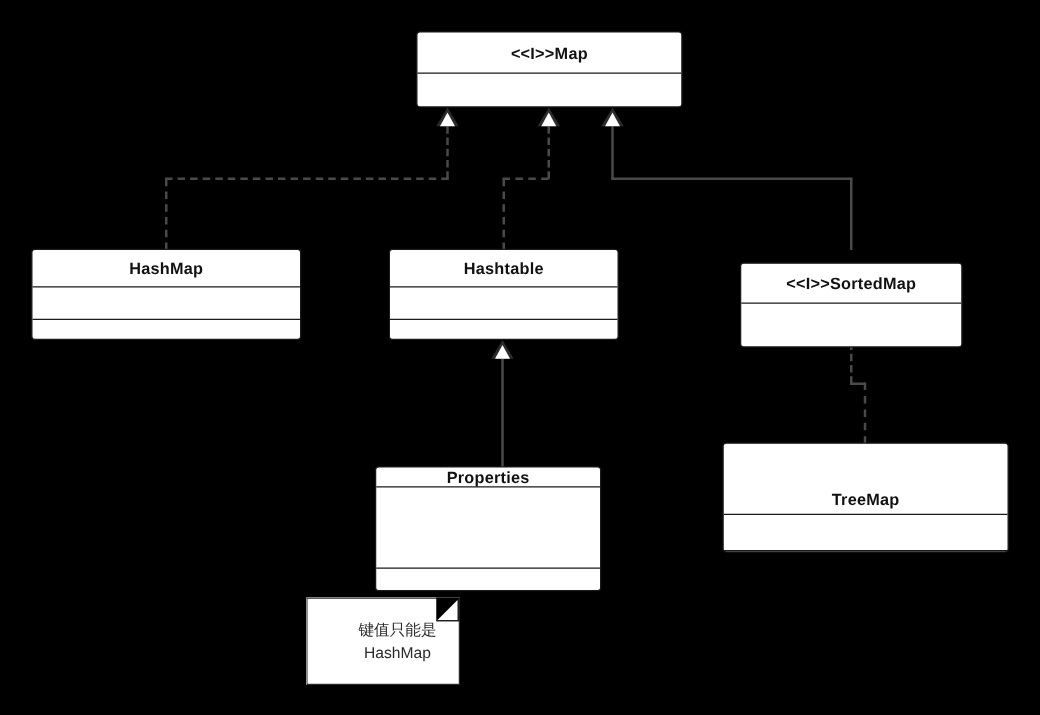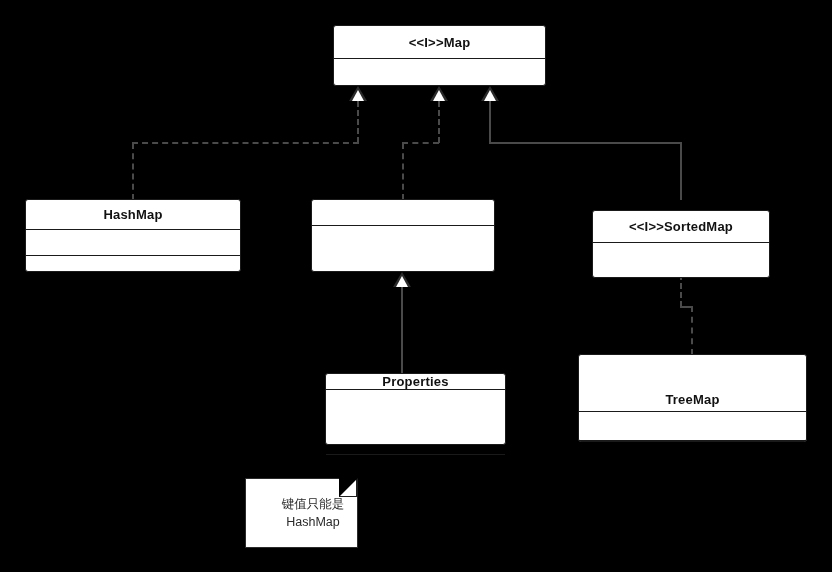--- a/index.html
+++ b/index.html
@@ -185,42 +185,43 @@
     <div class="uml-compartment"></div>
   </div>
 
   <div class="uml-class" style="left:25px; top:199px; width:216px; height:73px;">
     <div class="uml-header" style="height:30px;">HashMap</div>
     <div class="uml-compartment divided" style="height:26px; flex:0 0 26px;"></div>
     <div class="uml-compartment"></div>
   </div>
 
   <div class="uml-class" style="left:311px; top:199px; width:184px; height:73px;">
+    <div class="uml-header" style="height:30px;">Hashtable</div>
     <div class="uml-compartment divided" style="height:26px; flex:0 0 26px;"></div>
     <div class="uml-compartment"></div>
   </div>
 
   <div class="uml-class" style="left:592px; top:210px; width:178px; height:68px;">
     <div class="uml-header" style="height:32px;">&lt;&lt;I&gt;&gt;SortedMap</div>
     <div class="uml-compartment"></div>
   </div>
 
-  <div class="uml-class" style="left:325px; top:373px; width:181px; height:72px;gap:36px;">
+  <div class="uml-class" style="left:300px; top:373px; width:181px; height:100px;gap:36px;">
     <div class="uml-header" style="height:30px;">Properties</div>
     <div class="uml-compartment divided" style="height:29px; flex:0 0 29px;"></div>
     <div class="uml-compartment"></div>
   </div>
 
   <div class="uml-class" style="left:578px; top:354px; width:229px; height:88px;">
     <div class="uml-header" style="height:30px;margin-top:32px;">TreeMap</div>
     <div class="uml-compartment divided" style="height:29px; flex:0 0 29px;"></div>
     <div class="uml-compartment"></div>
   </div>
 
-  <div class="uml-note" style="left:245px; top:478px; width:113px; height:70px;padding-left:23px;">
+  <div class="uml-note" style="left:245px; top:478px; width:123px; height:70px;padding-left:23px;">
     <div class="note-body"></div>
     <div class="note-fold"></div>
     <div class="note-text">
       <span class="cjk">键值只能是</span>
       <span class="latin">HashMap</span>
     </div>
   </div>
 
 </div>
 

